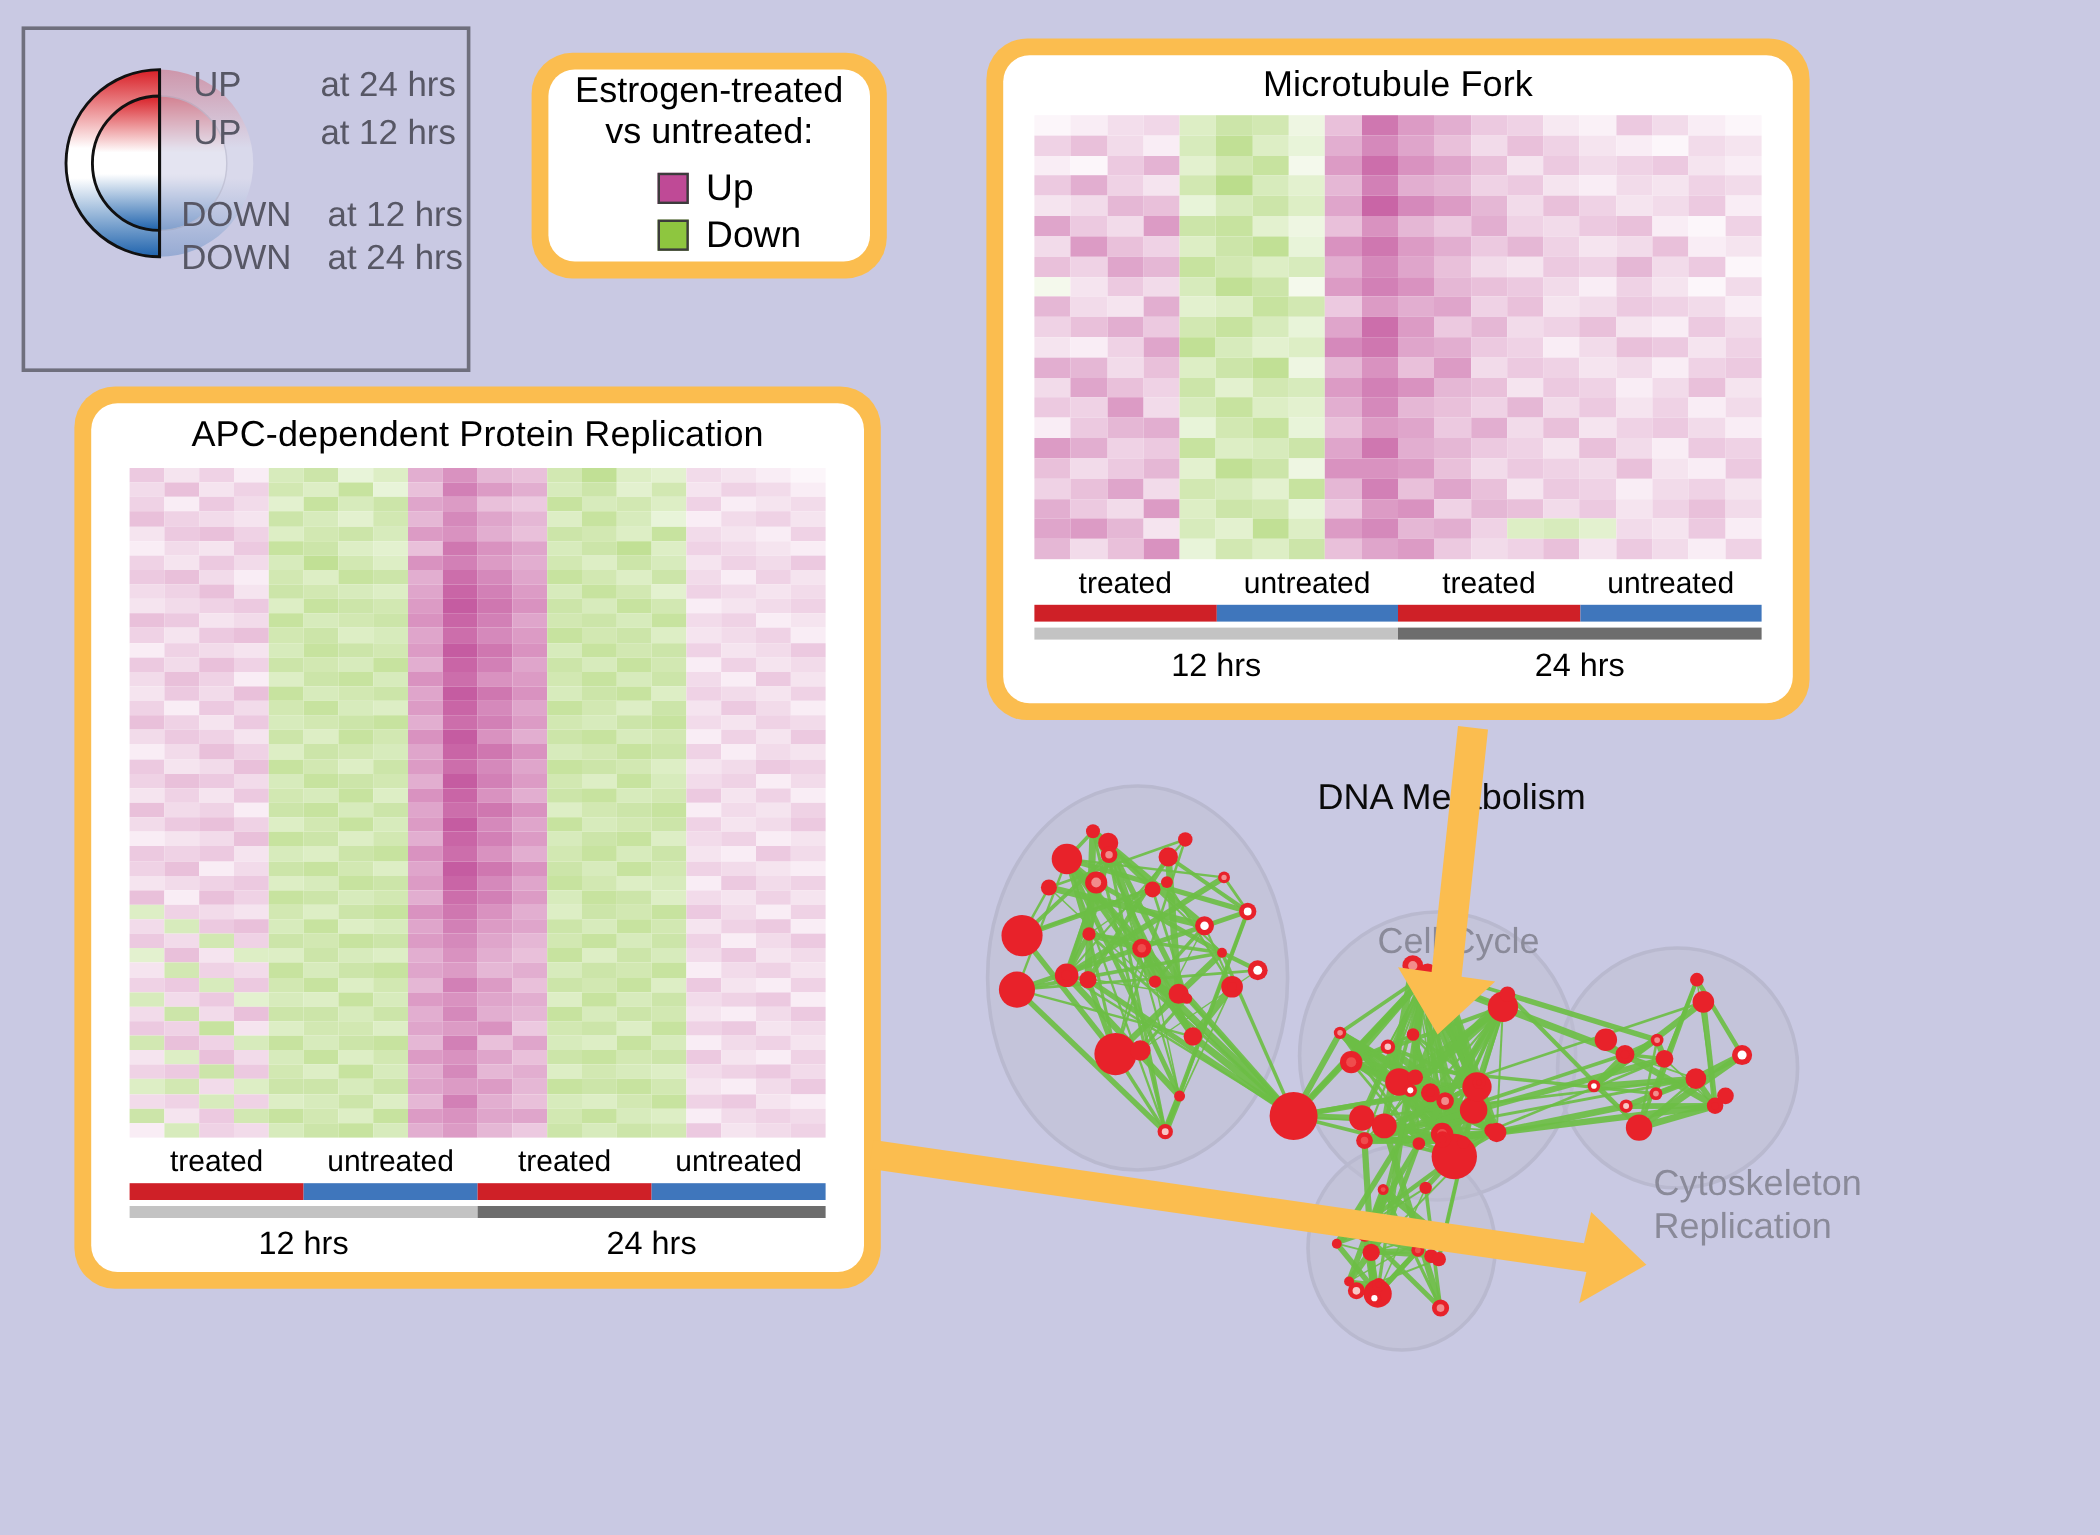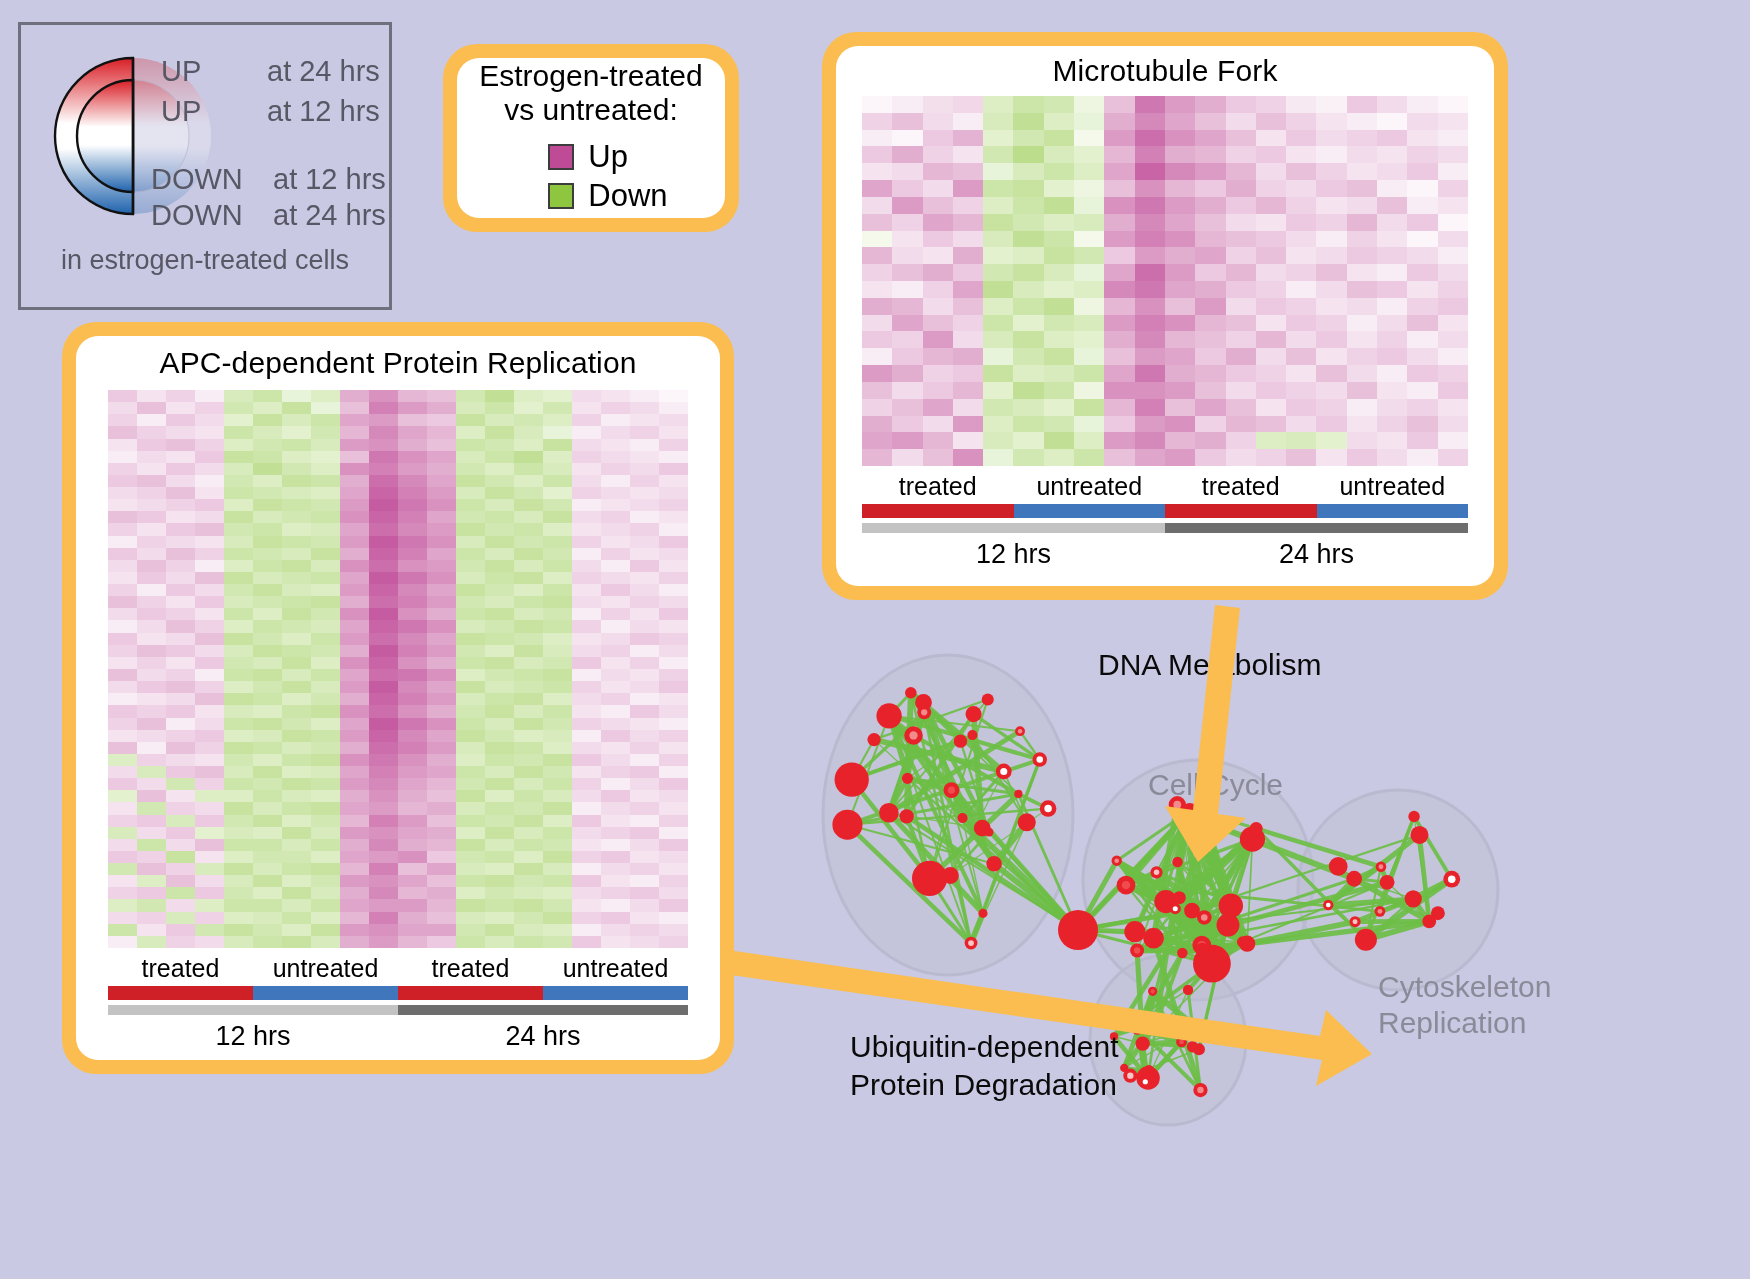--- a/index.html
+++ b/index.html
@@ -83,21 +83,20 @@
 
   <span class="ring-text" style="left:140px;top:32px;">UP</span>
   <span class="ring-text" style="left:246px;top:32px;">at 24 hrs</span>
   <span class="ring-text" style="left:140px;top:72px;">UP</span>
   <span class="ring-text" style="left:246px;top:72px;">at 12 hrs</span>
   <span class="ring-text" style="left:130px;top:140px;">DOWN</span>
   <span class="ring-text" style="left:252px;top:140px;">at 12 hrs</span>
   <span class="ring-text" style="left:130px;top:176px;">DOWN</span>
   <span class="ring-text" style="left:252px;top:176px;">at 24 hrs</span>
 
-  <div class="legend-note" style="top:218px;">in estrogen-treated cells</div>
 </div>
 
 <div class="panel" id="key-box">
   <div class="panel-inner">
     <div class="key-head">
       <div>Estrogen-treated</div>
       <div>vs untreated:</div>
     </div>
     <div class="key-rows">
       <div class="key-row">
@@ -1977,22 +1976,20 @@
         <circle cx="371.00628704304427" cy="470.64612012934424" r="2.496245815482105" fill="#e8222a"></circle>
         <circle cx="403.5481593302583" cy="441.8937702857304" r="5.406744626819503" fill="#e8222a"></circle>
         <circle cx="403.5481593302583" cy="441.8937702857304" r="2.4330350820687765" fill="#ef4d4d"></circle>
         <circle cx="300" cy="330" r="20" fill="#e8222a"></circle>
       </g>
     </svg>
   <div class="net-label dark" style="left:320px;top:48px;">DNA Metabolism</div>
   <div class="net-label gray" style="left:370px;top:168px;">Cell Cycle</div>
   <div class="net-label gray" style="left:600px;top:370px;">Cytoskeleton</div>
   <div class="net-label gray" style="left:600px;top:406px;">Replication</div>
-  <div class="net-label dark" style="left:72px;top:430px;">Ubiquitin-dependent</div>
-  <div class="net-label dark" style="left:72px;top:468px;">Protein Degradation</div>
 </div>
 
 <svg class="arrow-svg" width="1750" height="1279" style="pointer-events:none;">
 
   <path d="M1215,605 L1193,810 L1165,806 L1198,862 L1246,818 L1218,814 L1240,608 Z" fill="#fbbd4f"></path>
 
   <path d="M728,950 L1320,1036 L1326,1010 L1372,1054 L1316,1086 L1322,1060 L724,974 Z" fill="#fbbd4f"></path>
 </svg>
 
 </body></html>

